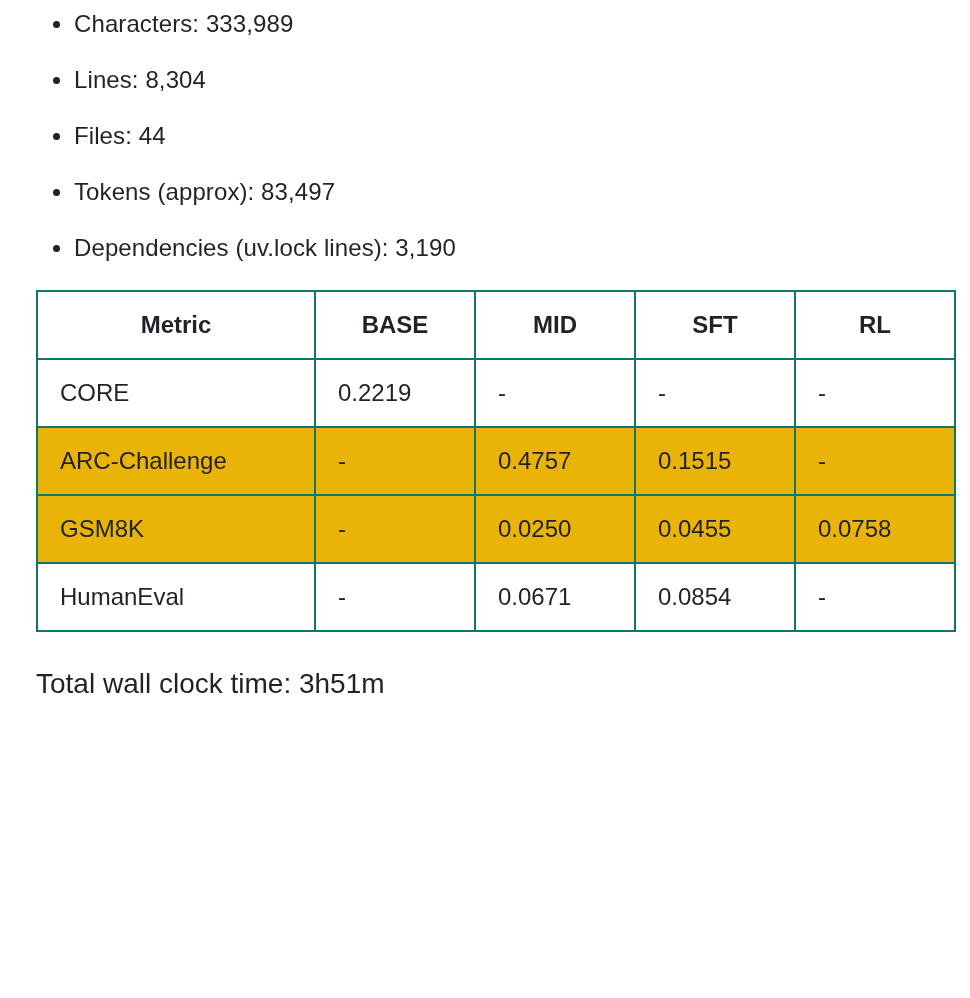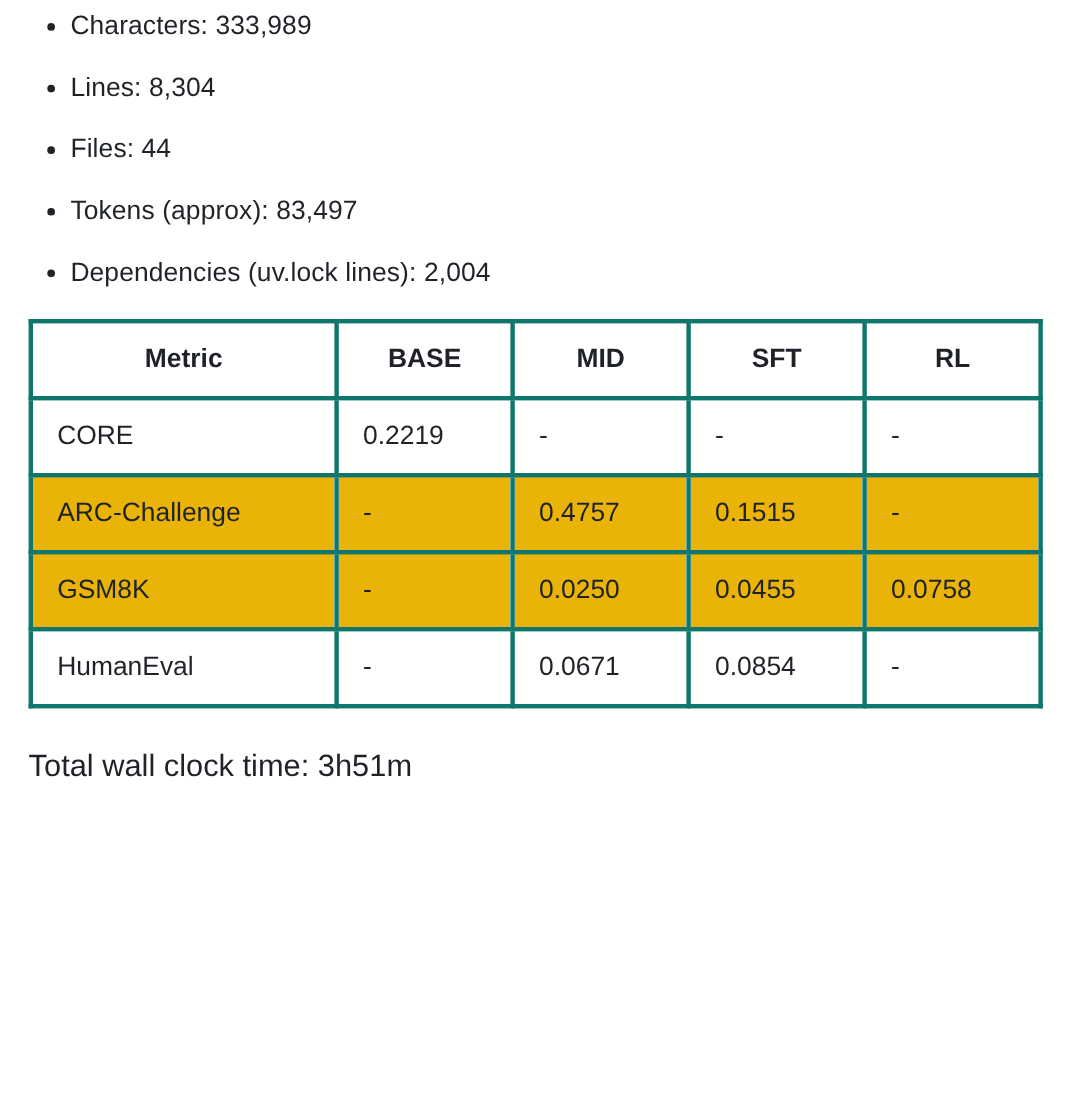--- a/index.html
+++ b/index.html
@@ -10,21 +10,21 @@
     width: 970px;
     min-height: 998px;
     background: #ffffff;
     font-family: "Liberation Sans", sans-serif;
     color: #1f2328;
     -webkit-font-smoothing: antialiased;
   }
   .page {
     width: 970px;
     box-sizing: border-box;
-    padding: 10px 22px 0 26px;
+    padding: 10px 22px 0 36px;
   }
   ul.stats {
     margin: 0 0 0 0;
     padding: 0 0 0 38px;
     list-style: none;
   }
   ul.stats li {
     position: relative;
     font-size: 24px;
     line-height: 28px;
@@ -45,21 +45,21 @@
   }
   table.metrics {
     border-collapse: collapse;
     width: 918px;
     margin: 20px 0 0 0;
     table-layout: fixed;
     background: #ffffff;
   }
   table.metrics th,
   table.metrics td {
-    border: 4px solid #0f766e;
+    border: 2px solid #0f766e;
     font-size: 24px;
     line-height: 28px;
     padding: 19px 22px;
     text-align: left;
     color: #1f2328;
     box-sizing: border-box;
     overflow: hidden;
     white-space: nowrap;
   }
   table.metrics th {
@@ -93,21 +93,21 @@
 </head>
 <body>
 
 <div class="page">
 
   <ul class="stats">
     <li>Characters: 333,989</li>
     <li>Lines: 8,304</li>
     <li>Files: 44</li>
     <li>Tokens (approx): 83,497</li>
-    <li>Dependencies (uv.lock lines): 2,004</li>
+    <li>Dependencies (uv.lock lines): 3,190</li>
   </ul>
 
   <table class="metrics">
     <colgroup>
       <col class="c-metric">
       <col class="c-base">
       <col class="c-mid">
       <col class="c-sft">
       <col class="c-rl">
     </colgroup>

